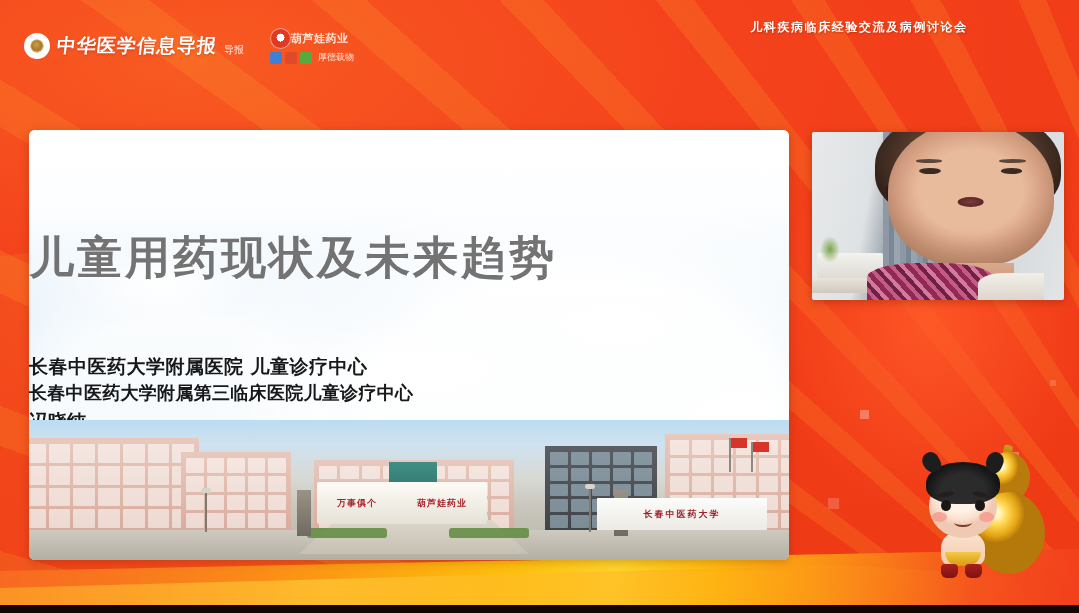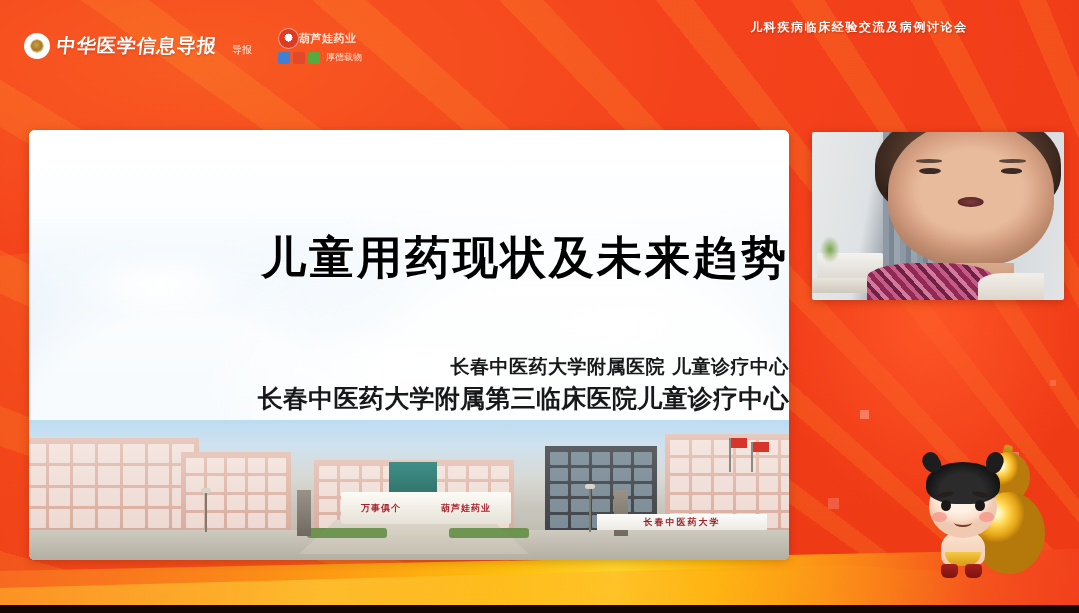--- a/index.html
+++ b/index.html
@@ -86,21 +86,21 @@
     content:""; position: absolute; inset: 5px; border-radius: 50%;
     background: radial-gradient(circle at 45% 40%, #caa24a 0%, #a8782c 55%, #e7d7ab 100%);
   }
   .cma-word {
     color: #fff; font-size: 19px; letter-spacing: 1px; font-weight: 700;
     font-family: "DejaVu Serif", "Liberation Serif", serif;
     text-shadow: 0 1px 2px rgba(120,20,0,.35);
     white-space: nowrap;
     transform: skewX(-6deg);
   }
-  .cma-sub { color: rgba(255,255,255,.92); font-size: 10px; margin-left: 8px; align-self: flex-end; padding-bottom: 2px; }
+  .cma-sub { color: rgba(255,255,255,.92); font-size: 10px; margin-left: 0; align-self: flex-end; padding-bottom: 2px; }
 
   .logo-hl { display: flex; flex-direction: column; gap: 2px; }
   .hl-top { display: flex; align-items: center; gap: 0; }
   .hl-badge {
     width: 21px; height: 21px; border-radius: 50%;
     background: radial-gradient(circle at 50% 45%, #ffffff 0 28%, #e03a22 29% 100%);
     border: 1px solid rgba(255,255,255,.5); flex: none;
   }
   .hl-name { color: #ffe9dc; font-size: 11px; font-weight: 700; letter-spacing: .5px; white-space: nowrap; }
   .hl-bot { display: flex; align-items: center; gap: 3px; }
@@ -140,34 +140,34 @@
       radial-gradient(70% 120% at 72% 96%, rgba(255,255,255,.96) 0 38%, rgba(255,255,255,0) 72%),
       radial-gradient(48% 90% at 20% 100%, rgba(255,255,255,.85) 0 40%, rgba(255,255,255,0) 75%),
       linear-gradient(180deg, #ffffff 0%, #fdfeff 26%, #eef6fc 50%, #dcecf8 70%, #cfe6f7 88%, #c6e1f6 100%);
   }
   .cloud {
     position: absolute; border-radius: 50%;
     background: radial-gradient(closest-side, rgba(255,255,255,.95), rgba(255,255,255,0));
   }
   .slide-title {
     position: absolute; left: 0; right: 0; top: 98px;
-    text-align: right;
-    font-size: 45px; font-weight: 700; color: #000000;
+    text-align: left;
+    font-size: 45px; font-weight: 700; color: #737373;
     letter-spacing: 3px;
     font-family: "DejaVu Sans", "Liberation Sans", sans-serif;
     text-shadow: 0 1px 0 rgba(255,255,255,.8);
   }
   .slide-sub {
     position: absolute; left: 0; right: 0; top: 223px;
-    text-align: right; color: #17181a;
+    text-align: left; color: #17181a;
     font-weight: 700;
     font-family: "DejaVu Sans", "Liberation Sans", sans-serif;
   }
   .slide-sub .l1 { font-size: 19px; letter-spacing: .5px; line-height: 1.45; }
-  .slide-sub .l2 { font-size: 25px; letter-spacing: .3px; line-height: 1.45; }
+  .slide-sub .l2 { font-size: 18px; letter-spacing: .3px; line-height: 1.45; font-family: Liberation Mono, monospace; }
   .slide-sub .l3 { font-size: 19px; line-height: 1.5; }
   .slide-sub .l4 { font-size: 21px; line-height: 1.5; letter-spacing: 1px; }
 
   
   .campus {
     position: absolute; left: 0; right: 0; bottom: 0; height: 140px;
     background: linear-gradient(180deg, #bcdcf2 0%, #cfe2ef 18%, #d8d9d4 42%, #c9c6bd 62%, #b7b3a8 100%);
     overflow: hidden;
   }
   .bld { position: absolute; bottom: 26px; background: linear-gradient(180deg,#e8c9bd,#d8ab9c); }
@@ -178,30 +178,30 @@
   .ground {
     position: absolute; left: 0; right: 0; bottom: 0; height: 30px;
     background: linear-gradient(180deg,#cfcabf,#b4afa3);
   }
   .plaza {
     position: absolute; left: 270px; bottom: 6px; width: 230px; height: 34px;
     background: linear-gradient(180deg,#ddd7cb,#c6c0b3);
     clip-path: polygon(16% 0, 84% 0, 100% 100%, 0 100%);
   }
   .stone-sign {
-    position: absolute; left: 312px; bottom: 36px; width: 170px; height: 32px;
+    position: absolute; left: 288px; bottom: 36px; width: 170px; height: 42px;
     background: linear-gradient(180deg,#fdfbf6,#e6e2d8);
     border-radius: 2px;
     display: flex; align-items: center; justify-content: space-around;
   }
   .stone-sign span { color: #a9202a; font-size: 9px; font-weight: 700; letter-spacing: 1px; }
   .green { position: absolute; bottom: 22px; height: 10px; background: #5e8a3d; border-radius: 3px; opacity: .85; }
   .gate-pillar { position: absolute; bottom: 24px; width: 14px; height: 46px; background: linear-gradient(180deg,#9a9287,#6f6a61); }
   .uni-banner {
-    position: absolute; right: 22px; bottom: 30px; width: 170px; height: 16px;
+    position: absolute; right: 22px; bottom: 30px; width: 170px; height: 32px;
     background: linear-gradient(180deg,#fcfcfa,#eceae4);
     display: flex; align-items: center; justify-content: center; margin-left: 47px;
   }
   .uni-banner span { color: #9d2128; font-size: 9px; font-weight: 700; letter-spacing: 2px; }
   .flagpole { position: absolute; width: 2px; background: #8d8a82; }
   .flag { position: absolute; width: 16px; height: 10px; background: #d8352a; }
   .lamp { position: absolute; bottom: 28px; width: 2px; background: #7e7a72; }
   .lamp::before { content:""; position:absolute; top:-4px; left:-4px; width:10px; height:5px; background:#d9d5cb; border-radius:3px; }
 
   

